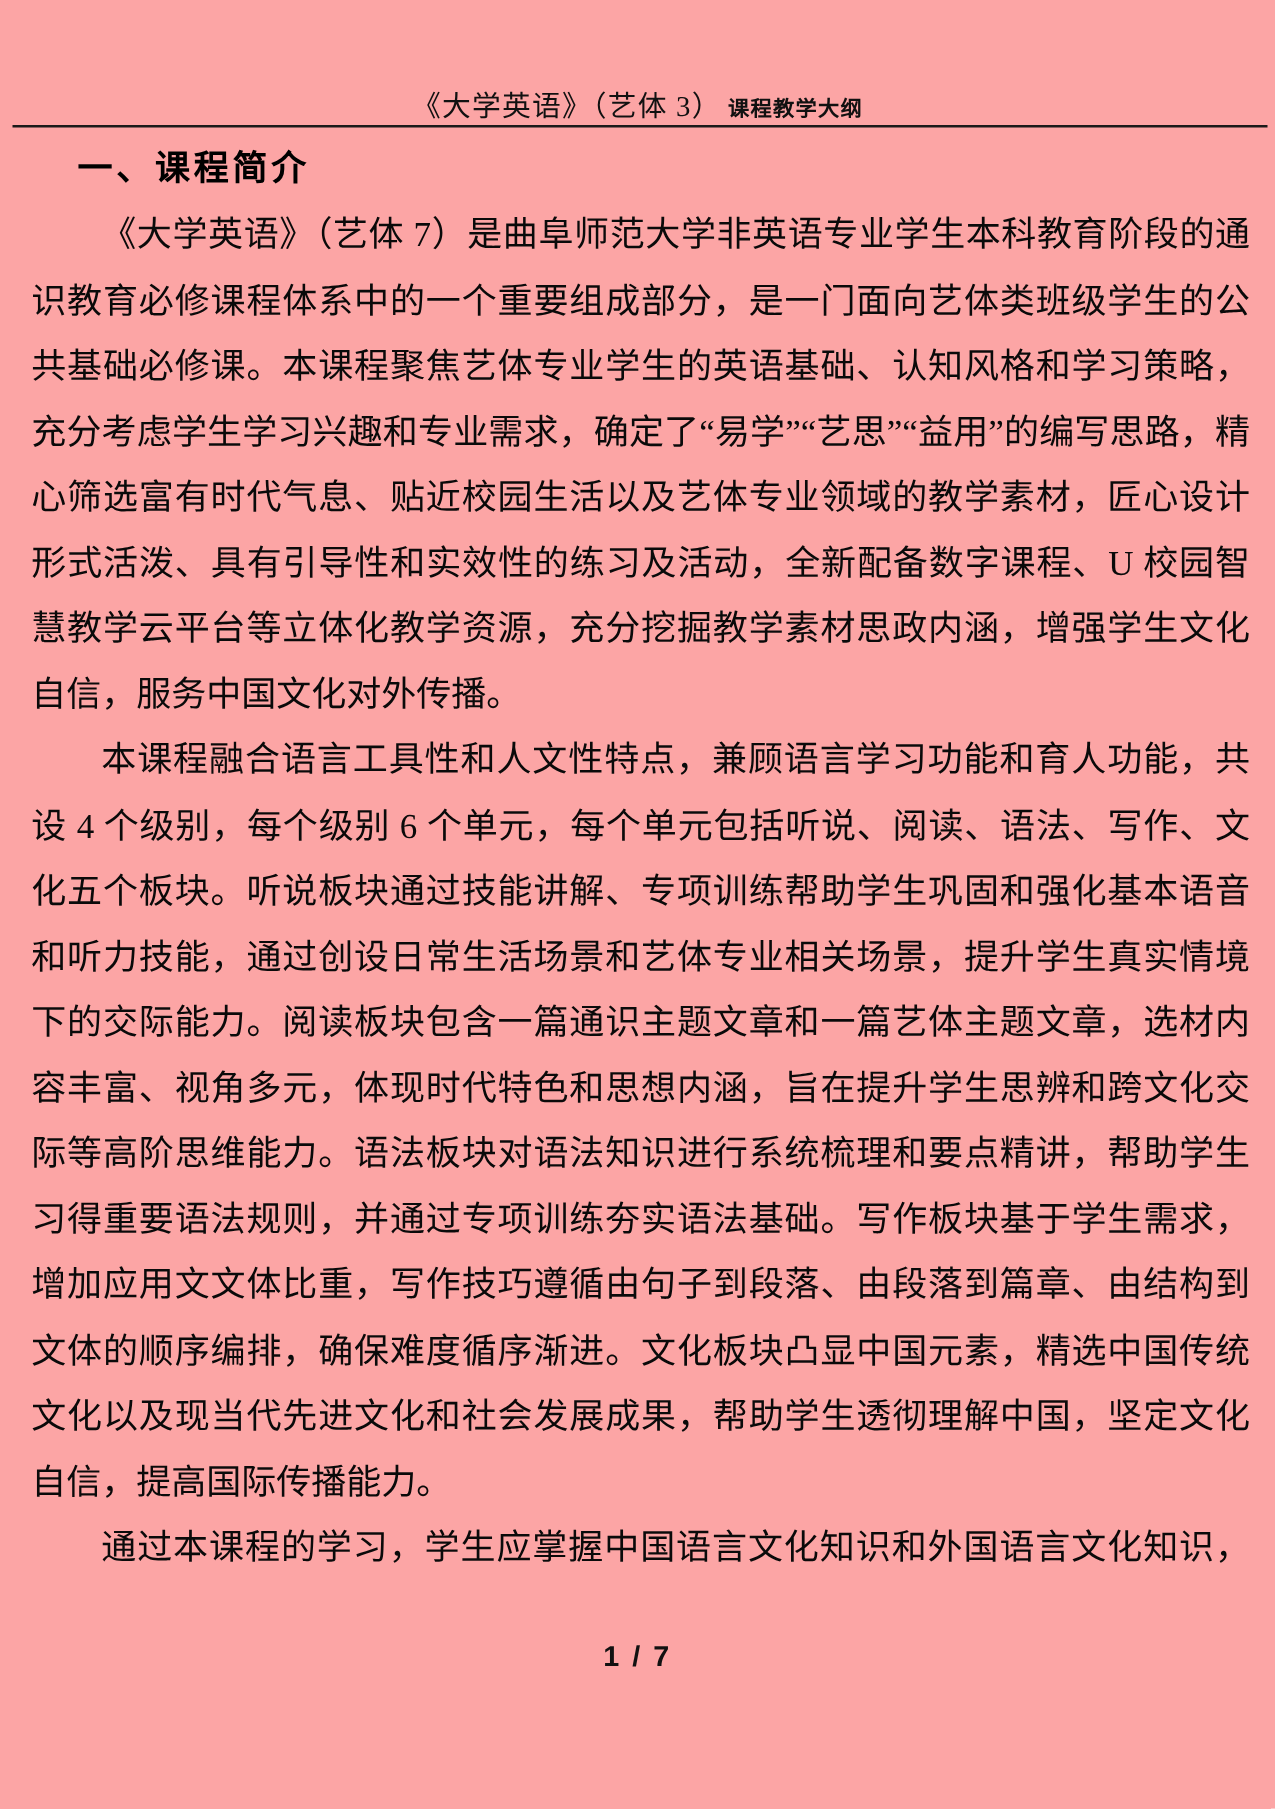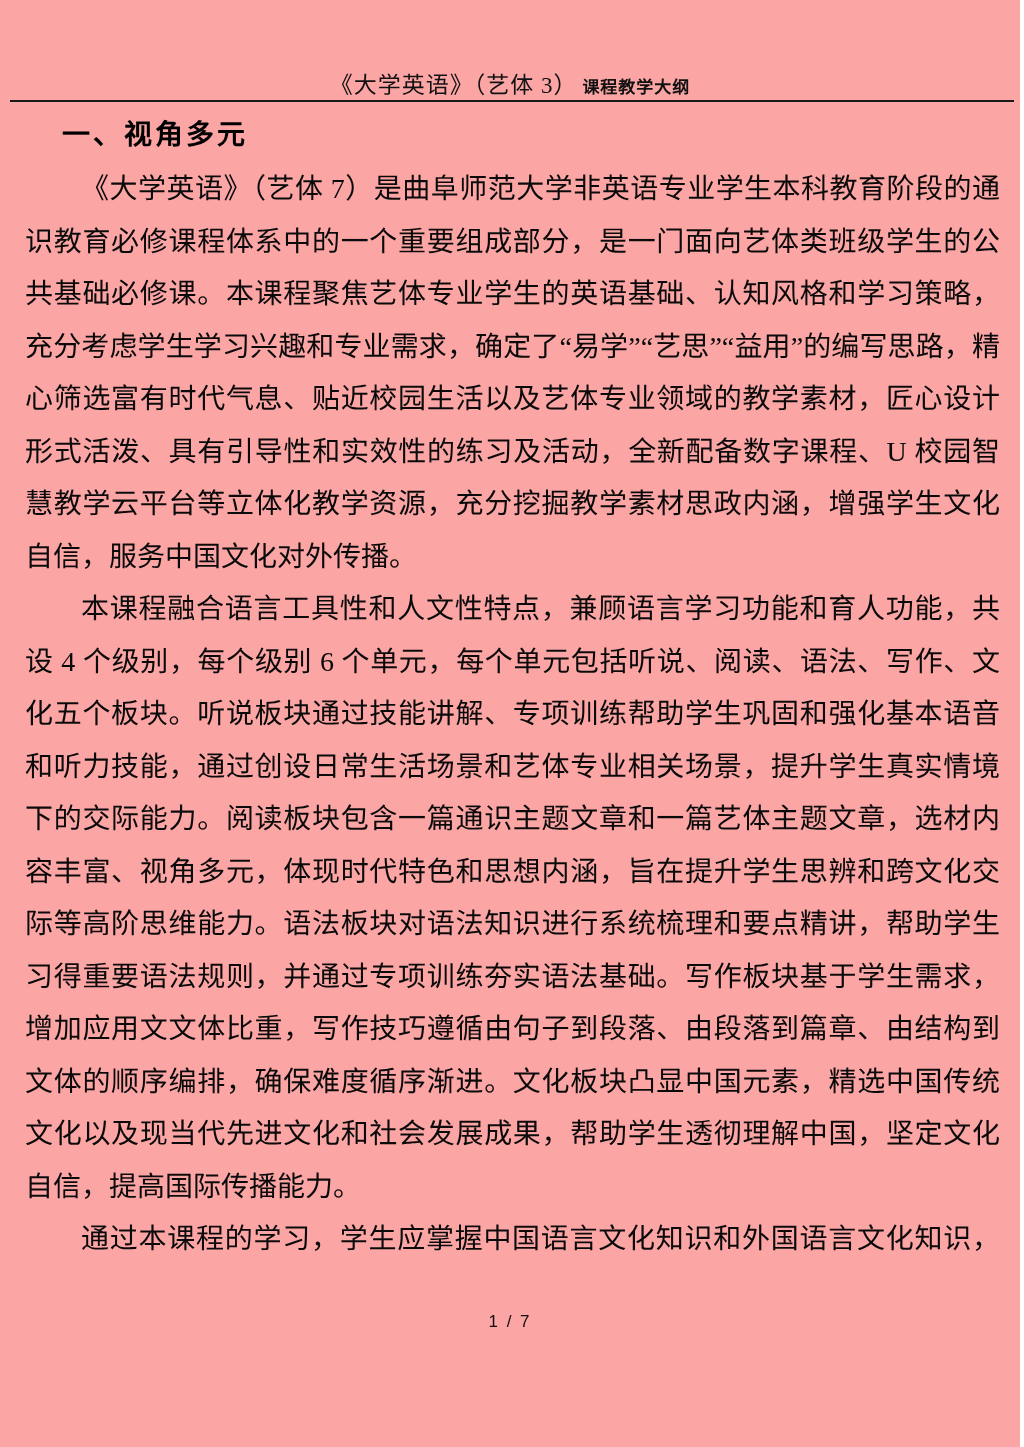--- a/index.html
+++ b/index.html
@@ -78,38 +78,38 @@
   }
   .doc-footer {
     position: absolute;
     top: 1312px;
     left: 0;
     width: 100%;
     text-align: center;
   }
   .page-number {
     font-family: "Liberation Sans", "DejaVu Sans", sans-serif;
-    font-size: 17px;
-    font-weight: normal;
+    font-size: 23px;
+    font-weight: bold;
     letter-spacing: 2px;
     color: #111111;
   }
 </style>
 </head>
 <body>
 
 <div class="page">
 
   <header class="doc-header">
     <span class="header-title-main">《大学英语》（艺体 3）</span><span class="header-title-sub">课程教学大纲</span>
   </header>
 
   <div class="header-rule"></div>
 
-  <h1 class="section-heading">一、视角多元</h1>
+  <h1 class="section-heading">一、课程简介</h1>
 
   <main class="doc-body">
     <p class="para">《大学英语》（艺体 7）是曲阜师范大学非英语专业学生本科教育阶段的通识教育必修课程体系中的一个重要组成部分，是一门面向艺体类班级学生的公共基础必修课。本课程聚焦艺体专业学生的英语基础、认知风格和学习策略，充分考虑学生学习兴趣和专业需求，确定了“易学”“艺思”“益用”的编写思路，精心筛选富有时代气息、贴近校园生活以及艺体专业领域的教学素材，匠心设计形式活泼、具有引导性和实效性的练习及活动，全新配备数字课程、U 校园智慧教学云平台等立体化教学资源，充分挖掘教学素材思政内涵，增强学生文化自信，服务中国文化对外传播。</p>
     <p class="para">本课程融合语言工具性和人文性特点，兼顾语言学习功能和育人功能，共设 4 个级别，每个级别 6 个单元，每个单元包括听说、阅读、语法、写作、文化五个板块。听说板块通过技能讲解、专项训练帮助学生巩固和强化基本语音和听力技能，通过创设日常生活场景和艺体专业相关场景，提升学生真实情境下的交际能力。阅读板块包含一篇通识主题文章和一篇艺体主题文章，选材内容丰富、视角多元，体现时代特色和思想内涵，旨在提升学生思辨和跨文化交际等高阶思维能力。语法板块对语法知识进行系统梳理和要点精讲，帮助学生习得重要语法规则，并通过专项训练夯实语法基础。写作板块基于学生需求，增加应用文文体比重，写作技巧遵循由句子到段落、由段落到篇章、由结构到文体的顺序编排，确保难度循序渐进。文化板块凸显中国元素，精选中国传统文化以及现当代先进文化和社会发展成果，帮助学生透彻理解中国，坚定文化自信，提高国际传播能力。</p>
     <p class="para para-continues">通过本课程的学习，学生应掌握中国语言文化知识和外国语言文化知识，了解人文社会科学基础知识，形成跨学科知识结构，具备外语运用能力、跨文化交流能</p>
   </main>
 
   <footer class="doc-footer">
     <span class="page-number">1 / 7</span>
   </footer>

